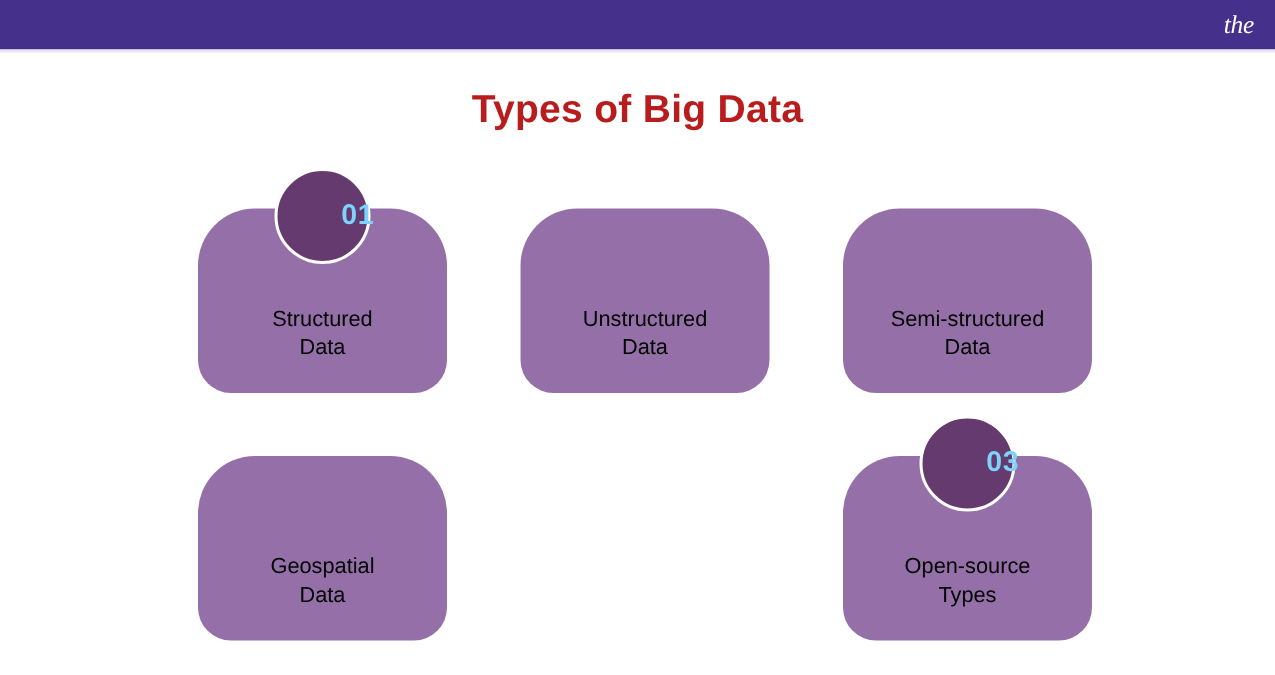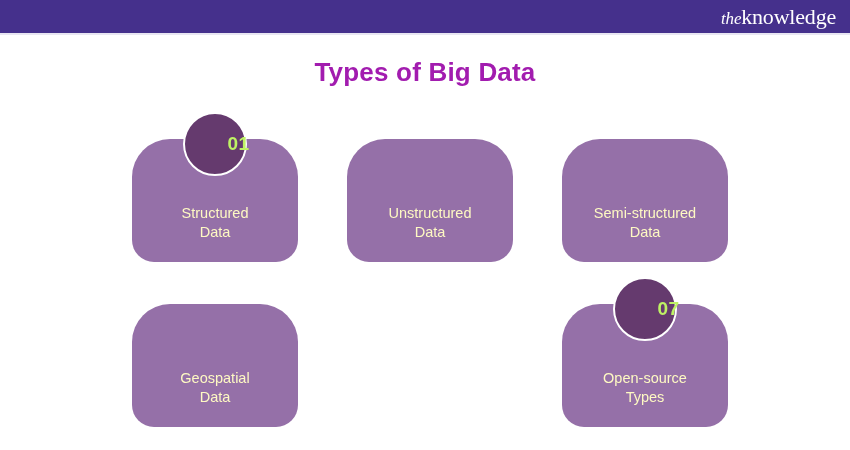--- a/index.html
+++ b/index.html
@@ -61,21 +61,21 @@
     font-weight: 700;
   }
 
   
   .page-title {
     position: absolute;
     top: 57px;
     left: 0;
     width: 850px;
     text-align: center;
-    color: #a21caf;
+    color: #b91c1c;
     font-size: 26px;
     font-weight: 700;
     letter-spacing: 0.2px;
   }
 
   
   .grid {
     position: absolute;
     top: 112px;
     left: 125px;
@@ -102,21 +102,21 @@
     background: #9570A8;
     border-radius: 38px 38px 22px 22px;
     display: flex;
     align-items: center;
     justify-content: center;
     box-sizing: border-box;
     padding: 26px 10px 6px 10px;
   }
 
   .card-label {
-    color: #fef9c3;
+    color: #000000;
     font-size: 14.5px;
     line-height: 1.28;
     text-align: center;
     white-space: pre-line;
     margin-top: 24px;
   }
 
   .badge {
     position: absolute;
     left: 50%;
@@ -127,34 +127,33 @@
     border-radius: 50%;
     background: #653A6E;
     border: 2.5px solid #ffffff;
     box-sizing: border-box;
     display: flex;
     align-items: center;
     justify-content: center;
     z-index: 2;
   }
   .badge-number {
-    color: #bef264;
+    color: #7dd3fc;
     font-size: 19px;
     font-weight: 700;
     letter-spacing: 0.5px;
     margin-left: 47px;
   }
 </style>
 </head>
 <body>
 
 <div class="header-bar">
   <div class="logo">
     <span class="logo-the">the</span>
-      <span class="logo-knowledge">knowledge</span>
   </div>
 </div>
 <div class="header-underline"></div>
 
 <div class="page-title">Types of Big Data</div>
 
 <div class="grid">
 
   <div class="card">
     <div class="card-shape">
@@ -189,17 +188,17 @@
 
   <div class="card">
   </div>
 
   <div class="card">
     <div class="card-shape">
       <div class="card-label">Open-source
 Types</div>
     </div>
     <div class="badge">
-      <span class="badge-number">07</span>
+      <span class="badge-number">03</span>
     </div>
   </div>
 
 </div>
 
 </body></html>

